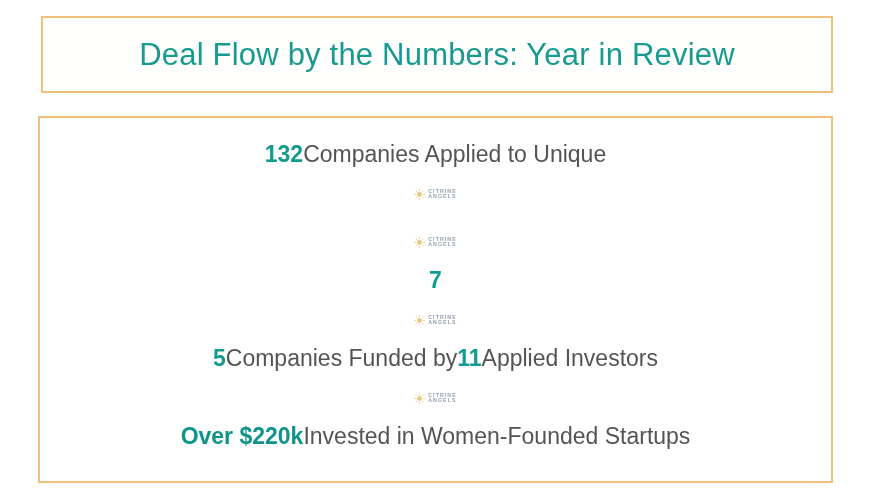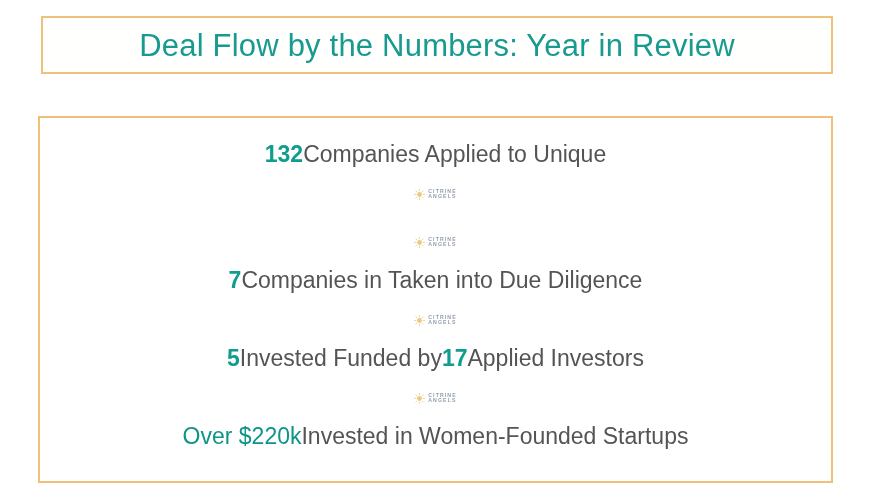--- a/index.html
+++ b/index.html
@@ -14,21 +14,21 @@
     overflow: hidden;
     position: relative;
   }
 
   
   #title-box {
     position: absolute;
     left: 41px;
     top: 16px;
     width: 792px;
-    height: 58px;
+    height: 77px;
     box-sizing: border-box;
     border: 2px solid #EFC07A;
     background: #FFFFFE;
     display: flex;
     align-items: center;
     justify-content: center;
   }
   #title-text {
     color: #189A90;
     font-size: 31px;
@@ -66,21 +66,21 @@
     display: flex;
     align-items: center;
     justify-content: center;
   }
   .stat-line .num {
     color: #109C8E;
     font-weight: bold;
   }
   .stat-line.strong .num {
     color: #0E9489;
-    font-weight: normal;
+    font-weight: bold;
   }
 
   
   .divider {
     height: 48px;
     display: flex;
     align-items: center;
     justify-content: center;
   }
   .logo {
@@ -164,21 +164,20 @@
       </svg>
       <span class="logo-words">
         <span>CITRINE</span>
         <span>ANGELS</span>
       </span>
     </div>
   </div>
 
   <div class="stat-line">
     <span class="num">7</span>
-      <span> Companies in Taken into Due Diligence</span>
   </div>
 
   <div class="divider">
     <div class="logo">
       <svg class="logo-mark" viewBox="0 0 24 24">
         <circle cx="12" cy="12" r="5.2" fill="#E8C87A"></circle>
         <g stroke="#E8C87A" stroke-width="1.7" stroke-linecap="round">
           <line x1="12" y1="0.8" x2="12" y2="4.2"></line>
           <line x1="12" y1="19.8" x2="12" y2="23.2"></line>
           <line x1="0.8" y1="12" x2="4.2" y2="12"></line>
@@ -191,22 +190,22 @@
       </svg>
       <span class="logo-words">
         <span>CITRINE</span>
         <span>ANGELS</span>
       </span>
     </div>
   </div>
 
   <div class="stat-line">
     <span class="num">5</span>
-      <span> Invested Funded by </span>
-      <span class="num">17</span>
+      <span> Companies Funded by </span>
+      <span class="num">11</span>
       <span> Applied Investors</span>
   </div>
 
   <div class="divider">
     <div class="logo">
       <svg class="logo-mark" viewBox="0 0 24 24">
         <circle cx="12" cy="12" r="5.2" fill="#E8C87A"></circle>
         <g stroke="#E8C87A" stroke-width="1.7" stroke-linecap="round">
           <line x1="12" y1="0.8" x2="12" y2="4.2"></line>
           <line x1="12" y1="19.8" x2="12" y2="23.2"></line>

